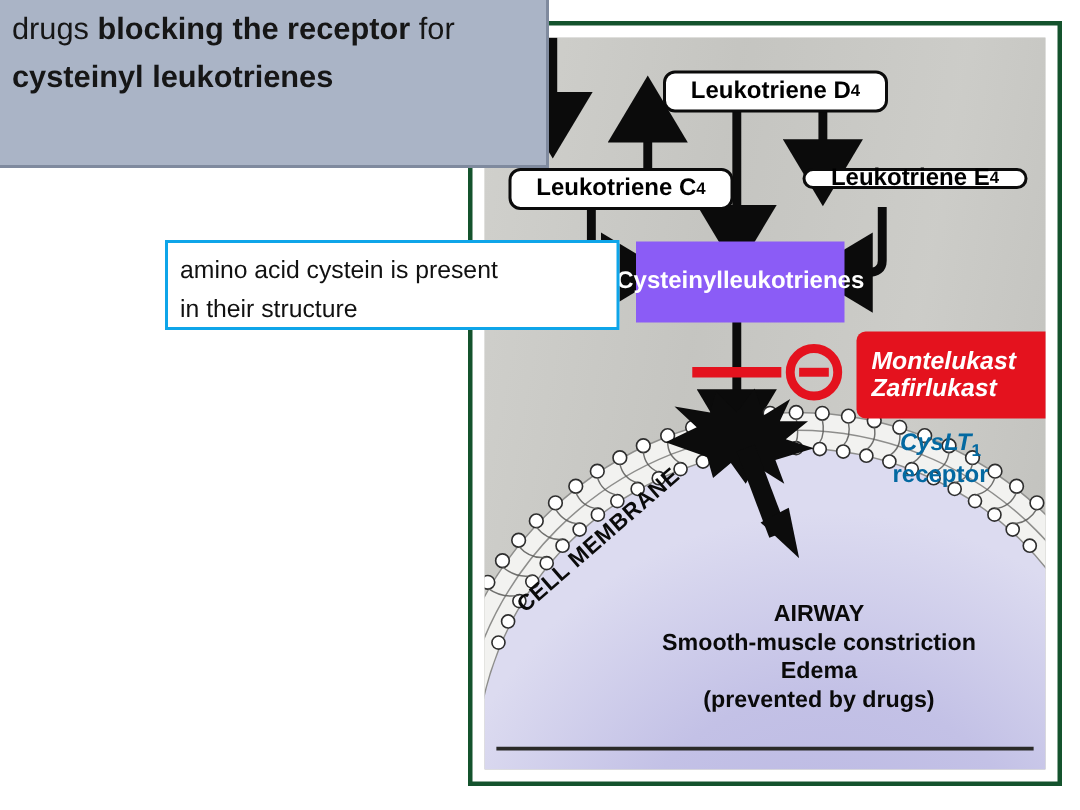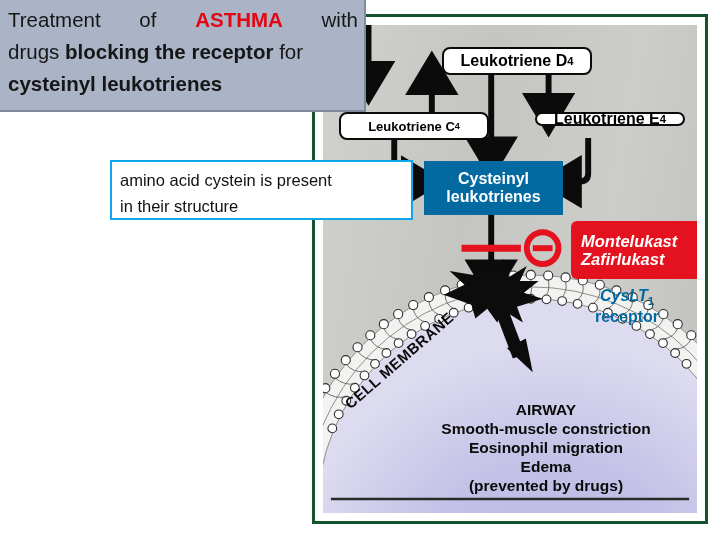--- a/index.html
+++ b/index.html
@@ -75,24 +75,24 @@
     box-sizing:border-box;
     display:flex;align-items:center;justify-content:center;
     font-weight:bold;color:#000;
     white-space:nowrap;
     z-index:6;
   }
   .pill sub{font-size:.7em;}
 
   .blackbox{
     position:absolute;
-    background:#0369a1;
+    background:#8b5cf6;
     color:#ffffff;
     box-sizing:border-box;
-    display:flex;flex-direction:column;align-items:center;justify-content:center;
+    display:flex;flex-direction:row;align-items:center;justify-content:center;
     font-weight:bold;line-height:1.12;
     z-index:6;
   }
 
   .redbox{
     position:absolute;
     background:#e4121e;
     color:#ffffff;
     border-radius:6px;
     box-sizing:border-box;
@@ -274,21 +274,21 @@
 
       <path d="M176,276 L198,334" stroke="#0c0c0c" stroke-width="13" fill="none"></path>
       <path d="M186,326 L212,350 L205,316 z" fill="#0c0c0c"></path>
     </svg>
 
     <div class="pill" style="left:119px;top:22px;width:150px;height:28px;font-size:16px;">
       <span>Leukotriene D</span>
         <sub>4</sub>
     </div>
 
-    <div class="pill" style="left:16px;top:87px;width:150px;height:28px;font-size:13px;">
+    <div class="pill" style="left:16px;top:87px;width:150px;height:28px;font-size:16px;">
       <span>Leukotriene C</span>
         <sub>4</sub>
     </div>
 
     <div class="pill" style="left:212px;top:87px;width:150px;height:14px;font-size:16px;">
       <span>Leukotriene E</span>
         <sub>4</sub>
     </div>
 
     <div class="blackbox" style="left:101px;top:136px;width:139px;height:54px;font-size:16px;">
@@ -306,37 +306,30 @@
       <div>receptor</div>
     </div>
 
     <div class="membrane-word" style="left:24px;top:372px;font-size:15px;transform:rotate(-41deg);">
       <span>CELL MEMBRANE</span>
     </div>
 
     <div class="airway-label" style="left:70px;top:376px;width:306px;font-size:15.5px;">
       <div>AIRWAY</div>
       <div>Smooth-muscle constriction</div>
-      <div>Eosinophil migration</div>
       <div>Edema</div>
       <div>(prevented by drugs)</div>
     </div>
 
   </div>
 </div>
 
 <div class="mask-left"></div>
 
 <div class="title-box">
-  <div class="title-line t-just">
-    <span>Treatment</span>
-    <span>of</span>
-    <span class="red">ASTHMA</span>
-    <span>with</span>
-  </div>
   <div class="title-line">
     <span>drugs</span>
     <span class="bold">blocking the receptor</span>
     <span>for</span>
   </div>
   <div class="title-line bold">cysteinyl leukotrienes</div>
 </div>
 
 <div class="note-box">
   <div class="note-line">amino acid cystein is present</div>

